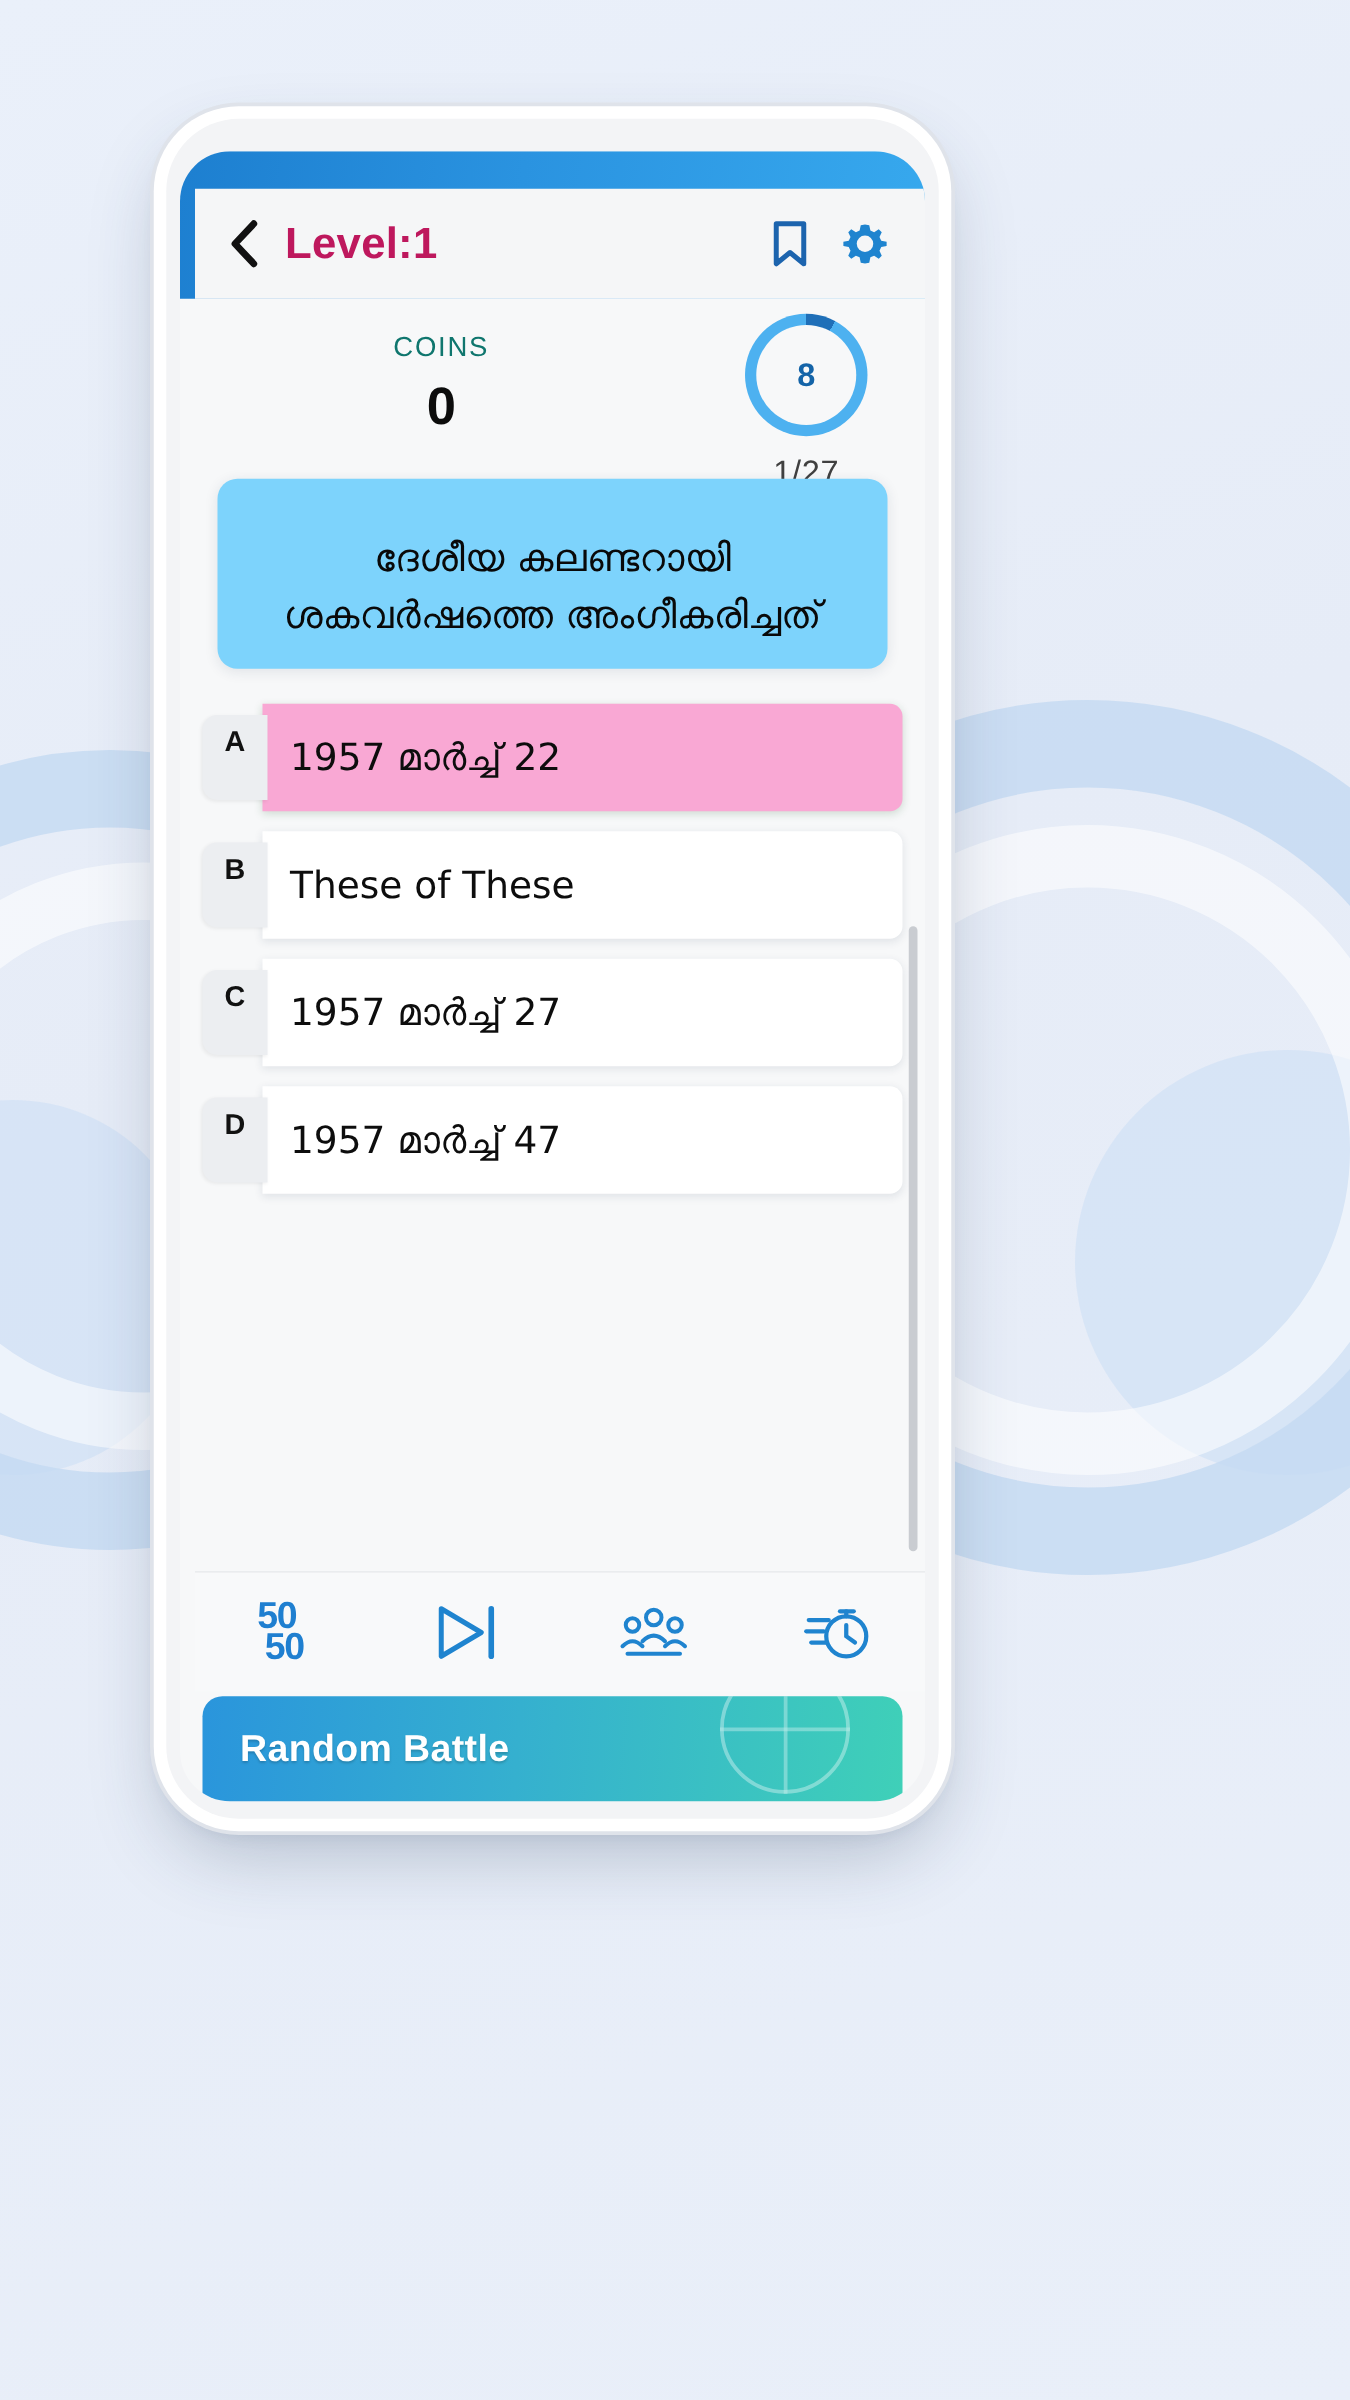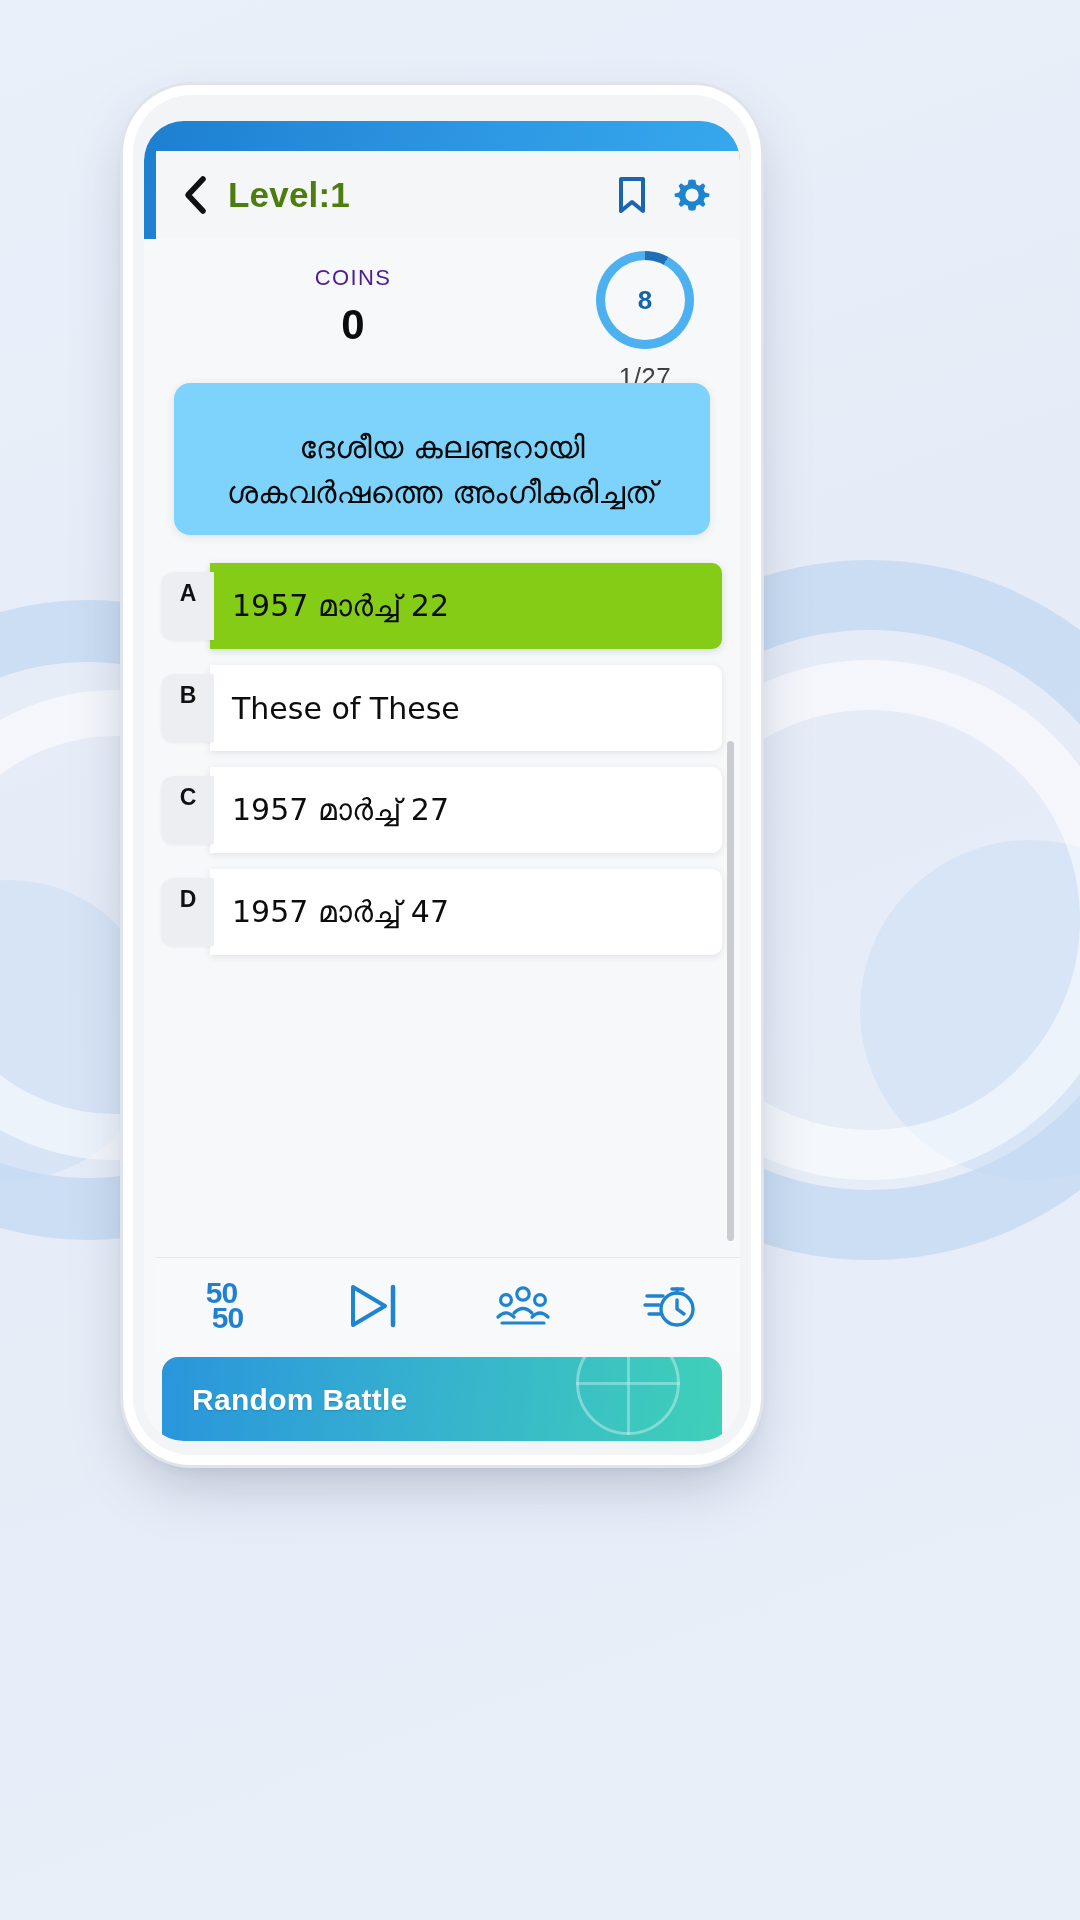--- a/index.html
+++ b/index.html
@@ -77,40 +77,40 @@
     background: #f5f6f7;
     display: flex; align-items: center;
     padding: 0 22px 0 16px;
   }
   .appbar .back {
     width: 44px; height: 44px;
     display:flex; align-items:center; justify-content:center;
     cursor: pointer;
   }
   .appbar .title {
-    font-size: 35px; font-weight: 600; color: #4d7c0f;
+    font-size: 35px; font-weight: 600; color: #be185d;
     margin-left: 12px; letter-spacing: .2px;
   }
   .appbar .spacer { flex: 1; }
   .appbar .act {
     width: 52px; height: 52px;
     display:flex; align-items:center; justify-content:center;
     margin-left: 8px; cursor: pointer;
   }
 
   
   .stats {
     position: absolute; left: 12px; top: 118px;
     width: calc(100% - 12px); height: 140px;
     background: #f7f8f9;
     display: flex; align-items: flex-start;
   }
   .stat { flex: 1; text-align: center; padding-top: 26px; }
   .stat .lbl {
-    font-size: 22px; color: #4c1d95; letter-spacing: 1.4px; font-weight: 400;
+    font-size: 22px; color: #0f766e; letter-spacing: 1.4px; font-weight: 400;
   }
   .stat .val {
     font-size: 42px; font-weight: 700; color: #0c0c0c; margin-top: 10px;
   }
   .timer-col { width: 190px; text-align:center; padding-top: 12px; position: relative; }
   .timer-ring {
     width: 98px; height: 98px; margin: 0 auto; position: relative;
     border-radius: 50%;
     background:
       conic-gradient(from 0deg, #1f6fb8 0deg 28deg, #4db1f0 28deg 360deg);
@@ -171,21 +171,21 @@
     background: #ffffff;
     border-radius: 0 10px 10px 0;
     display:flex; align-items:center;
     padding-left: 22px;
     font-size: 30px; color: #0d0d0d;
     box-shadow: 0 2px 7px rgba(30,50,80,.10);
     margin-left: -4px;
     font-family: "DejaVu Sans", "Liberation Sans", sans-serif;
   }
   .opt.correct .body {
-    background: #84cc16;
+    background: #f9a8d4;
     box-shadow: 0 2px 7px rgba(30,90,40,.18);
   }
 
   
   .scrolltrack {
     position: absolute; right: 6px; top: 620px;
     width: 7px; height: 500px;
     background: #c9ccd1; border-radius: 4px;
   }
 

